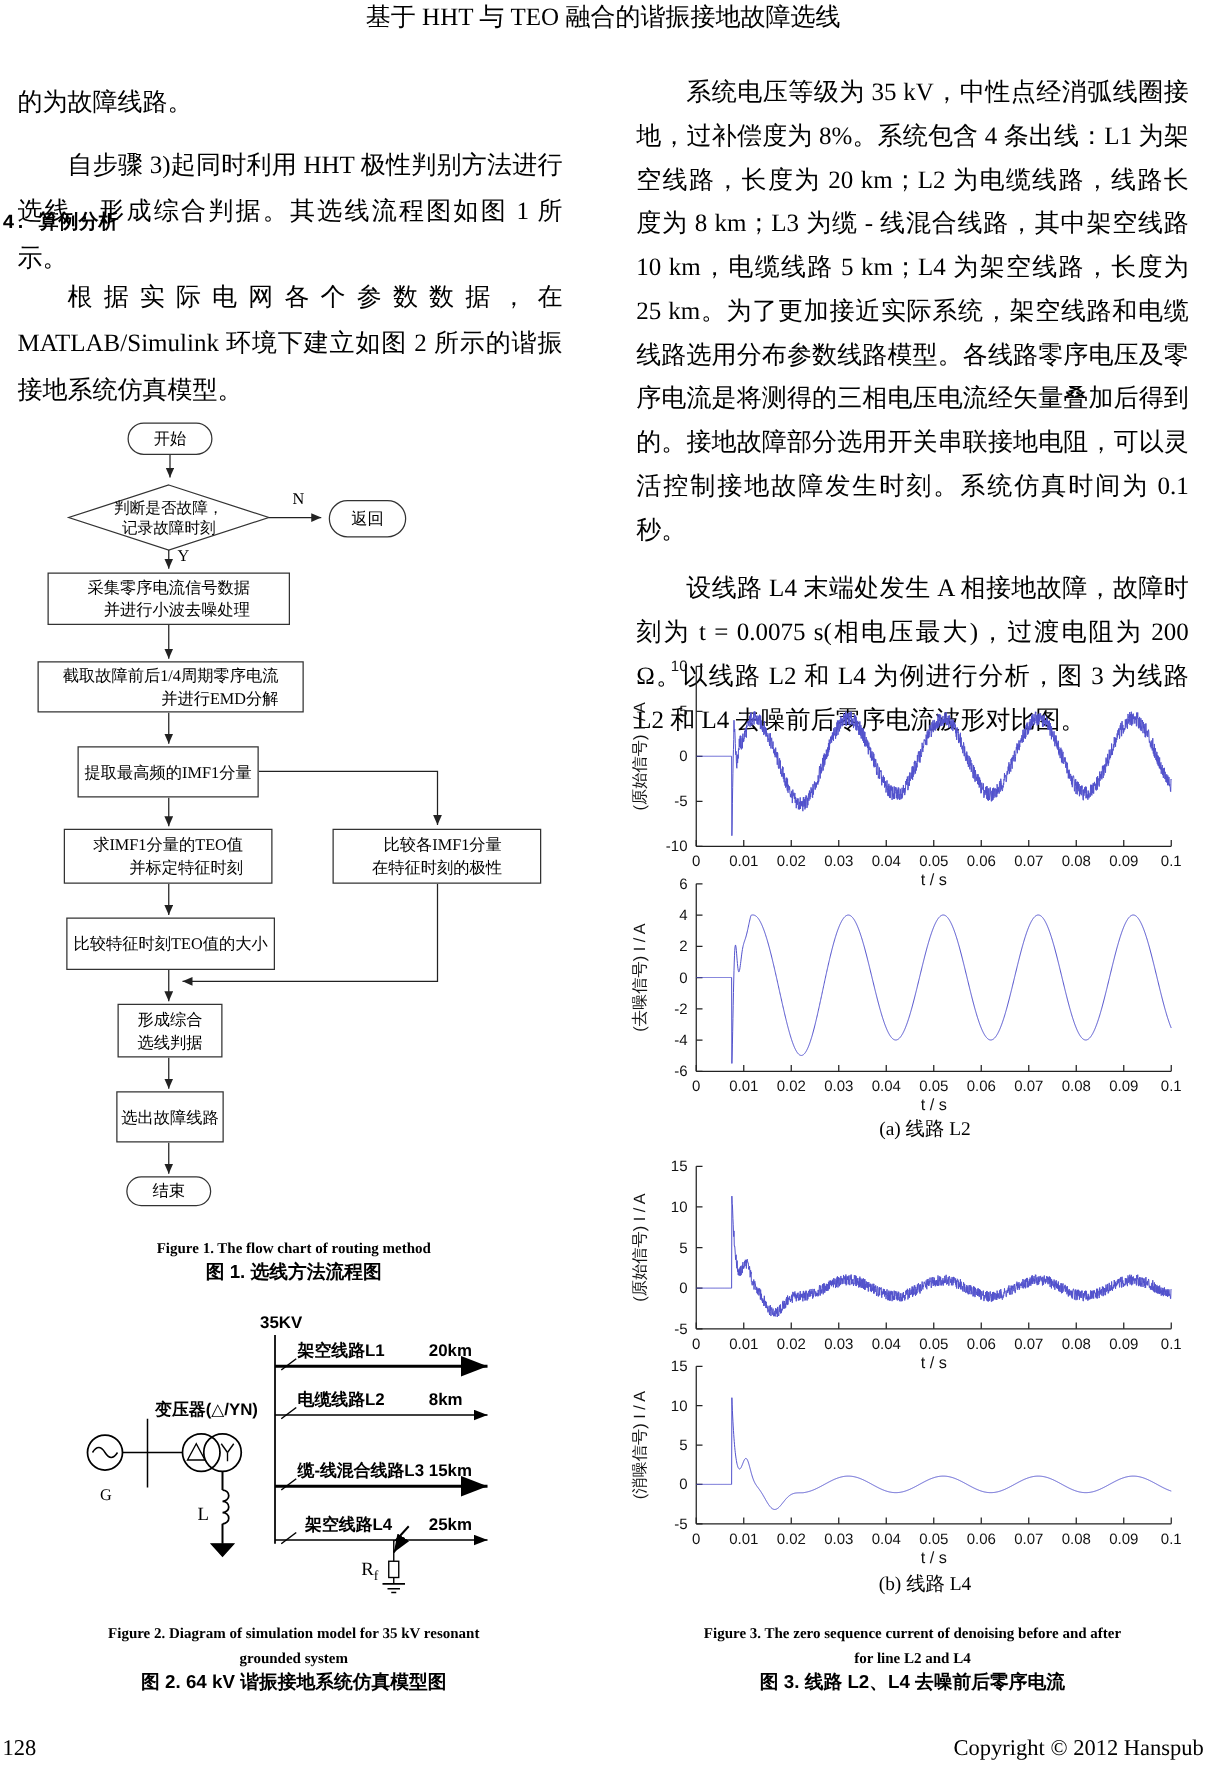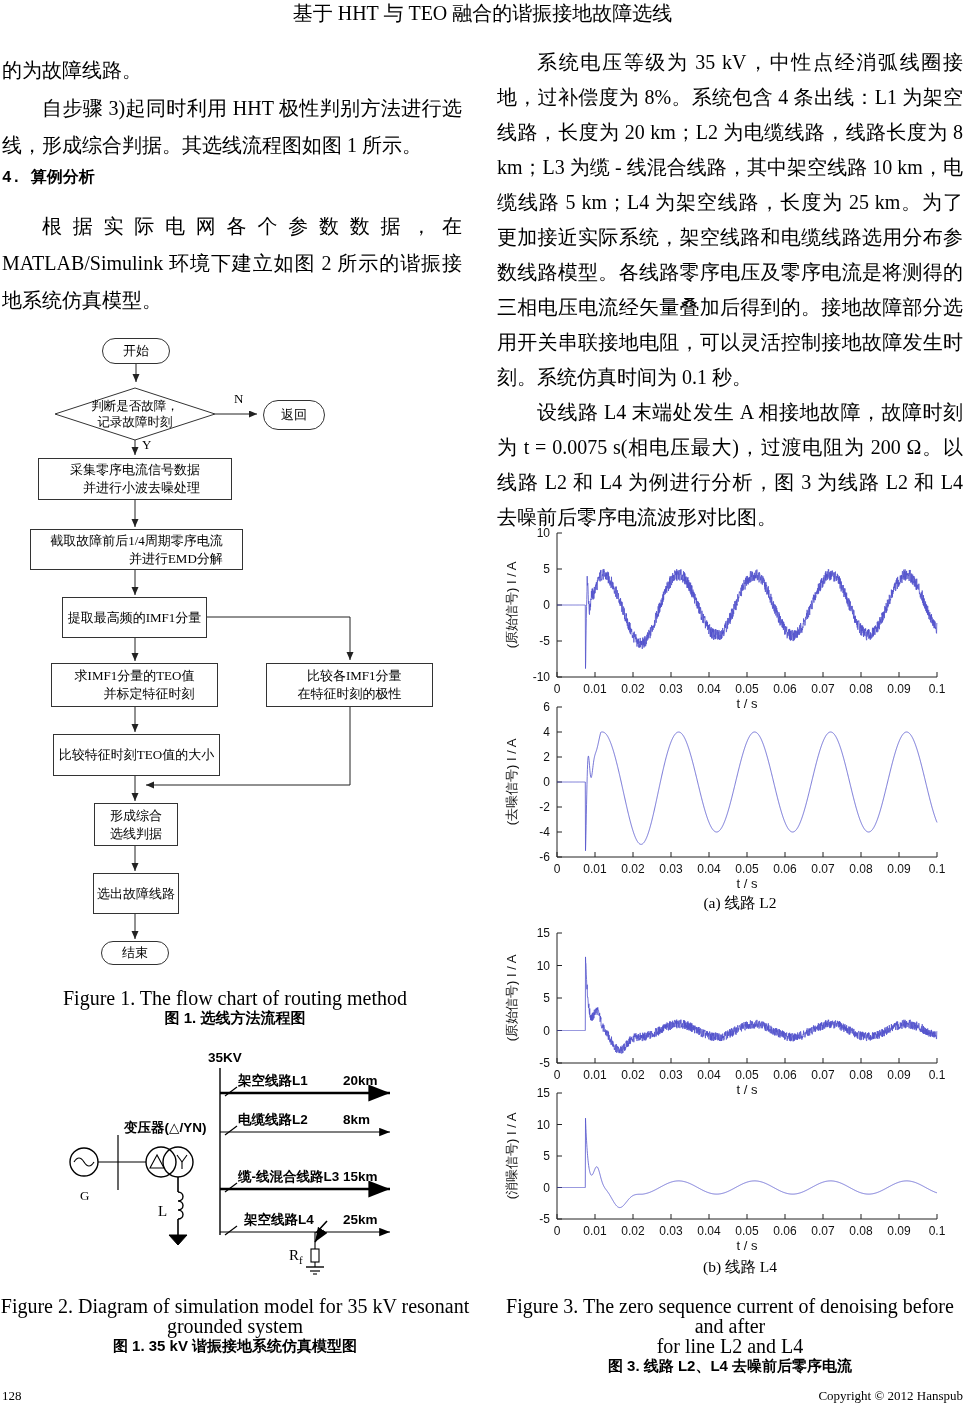--- a/index.html
+++ b/index.html
@@ -1,39 +1,39 @@
 <!DOCTYPE html>
 <html><head>
 <meta charset="utf-8">
 <style>
   html,body{margin:0;padding:0}
   body{position:relative;width:965px;height:1414px;background:#fff;color:#000;
        font-family:"Liberation Serif","DejaVu Serif",serif;overflow:hidden}
   .abs{position:absolute}
   .para{font-size:20px;line-height:35px;text-align:justify}
-  .para p{margin:0}
+  .para p{margin:12px}
   .indent{text-indent:2em}
   .h2{font-family:Liberation Mono, monospace;font-weight:bold;font-size:16px}
   .cap{text-align:center;line-height:20px}
-  .cap-en{font-weight:normal;font-size:20px}
+  .cap-en{font-weight:bold;font-size:12px}
   .cap-zh{font-weight:bold;font-size:15px;font-family:Liberation Sans, sans-serif}
   .subcap{font-size:15.5px;text-align:center}
   .fc-box{position:absolute;border:1px solid #333;background:#fff;display:flex;align-items:center;
           justify-content:center;text-align:right;font:13px/1.35 "Liberation Serif",serif;
           white-space:pre-line;box-sizing:border-box}
   .fc-round{border-radius:16px}
   .fc-lbl{position:absolute;font:13px "Liberation Serif",serif}
   .fc-txt{position:absolute;display:flex;align-items:center;justify-content:center;text-align:center;
           font:12.5px/1.3 "Liberation Serif",serif;white-space:pre-line}
   svg .ax{stroke:#222;stroke-width:1;fill:none}
   svg text.tick{font:12px "Liberation Sans","DejaVu Sans",sans-serif;fill:#111}
   svg text.albl{font:13px "Liberation Sans","DejaVu Sans",sans-serif;fill:#111}
   svg text.f2lbl{font:bold 13.5px "Liberation Sans","DejaVu Sans",sans-serif;fill:#000}
   svg text.f2sm{font:13px "Liberation Serif",serif;fill:#000}
-  .footer{font-size:13px}
+  .footer{font-size:18px}
 </style>
 </head>
 <body>
 
 <div class="abs" style="left:0;top:8;width:965px;text-align:center;font-size:20px">基于 HHT 与 TEO 融合的谐振接地故障选线</div>
 
 <div class="abs para" style="left:2px;top:52px;width:460px;line-height:37.5px">
   <p>的为故障线路。</p>
   <p class="indent">自步骤 3)起同时利用 HHT 极性判别方法进行选线，形成综合判据。其选线流程图如图 1 所示。</p>
 </div>
@@ -155,21 +155,21 @@
     <line x1="280" y1="223" x2="290" y2="223" stroke-width="1.2"></line>
     <line x1="283" y1="226" x2="287" y2="226" stroke-width="1.1"></line>
   </g>
   <text class="f2sm" x="259" y="212" style="font-size:15px">R</text>
   <text class="f2sm" x="269" y="216" style="font-size:11px">f</text>
 </svg>
 
 <div class="abs cap" style="left:0;top:1296px;width:470px">
   <div class="cap-en">Figure 2. Diagram of simulation model for 35 kV resonant</div>
   <div class="cap-en">grounded system</div>
-  <div class="cap-zh">图 1. 35 kV 谐振接地系统仿真模型图</div>
+  <div class="cap-zh">图 2. 64 kV 谐振接地系统仿真模型图</div>
 </div>
 
 <div class="abs para" style="left:497px;top:45px;width:466px">
   <p class="indent">系统电压等级为 35 kV，中性点经消弧线圈接地，过补偿度为 8%。系统包含 4 条出线：L1 为架空线路，长度为 20 km；L2 为电缆线路，线路长度为 8 km；L3 为缆 - 线混合线路，其中架空线路 10 km，电缆线路 5 km；L4 为架空线路，长度为 25 km。为了更加接近实际系统，架空线路和电缆线路选用分布参数线路模型。各线路零序电压及零序电流是将测得的三相电压电流经矢量叠加后得到的。接地故障部分选用开关串联接地电阻，可以灵活控制接地故障发生时刻。系统仿真时间为 0.1 秒。</p>
   <p class="indent">设线路 L4 末端处发生 A 相接地故障，故障时刻为 t = 0.0075 s(相电压最大)，过渡电阻为 200 Ω。以线路 L2 和 L4 为例进行分析，图 3 为线路 L2 和 L4 去噪前后零序电流波形对比图。</p>
 </div>
 
 <svg class="abs" style="left:500px;top:525px" width="460" height="186">
     <line x1="57" y1="8" x2="57" y2="152" class="ax"></line>
     <line x1="57" y1="152" x2="437" y2="152" class="ax"></line>

